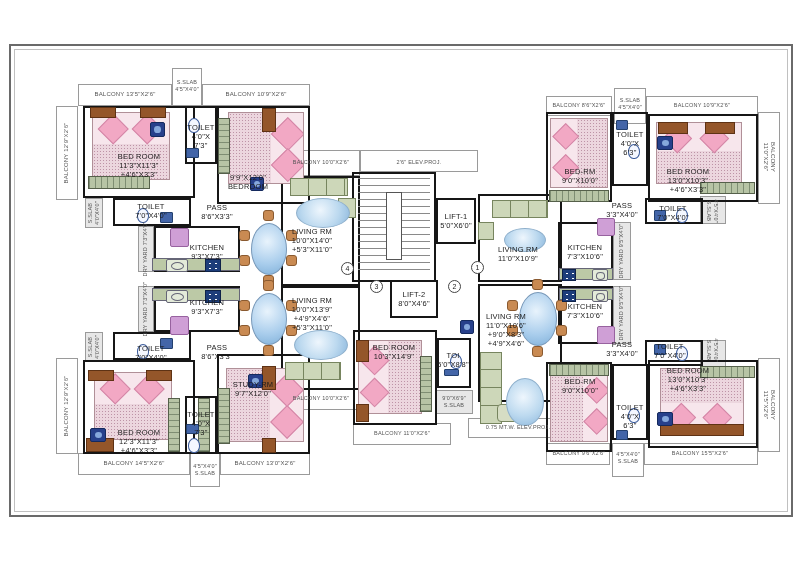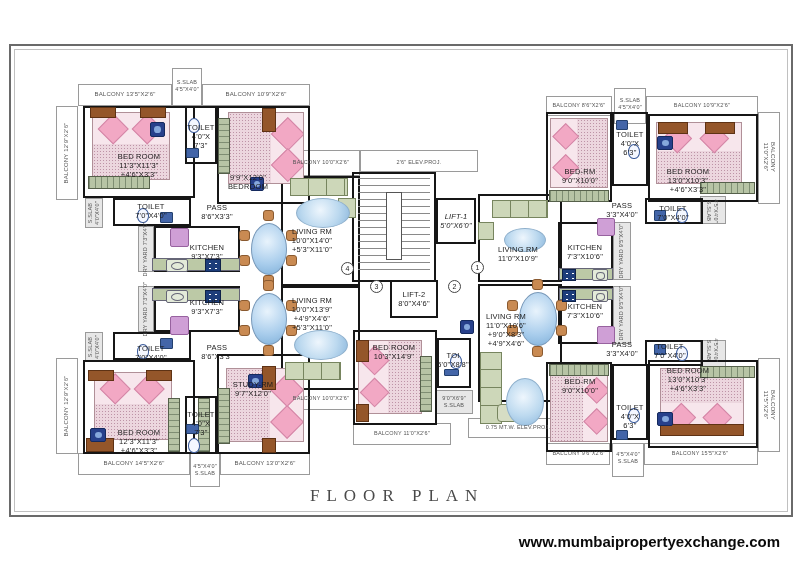--- a/index.html
+++ b/index.html
@@ -307,21 +307,21 @@
       <div class="lbl small" style="left: 67px; top: 406px; transform: translate(-50%, -50%) rotate(-90deg);">BALCONY 12'9"X2'6"</div>
       <div class="lbl small" style="left: 134px; top: 464px; transform: translate(-50%, -50%);">BALCONY 14'5"X2'6"</div>
       <div class="lbl tiny" style="left: 205px; top: 470px; transform: translate(-50%, -50%);">4'5"X4'0"
 S.SLAB</div>
       <div class="lbl small" style="left: 265px; top: 464px; transform: translate(-50%, -50%);">BALCONY 13'0"X2'6"</div>
       <div class="lbl tiny" style="left: 321px; top: 163px; transform: translate(-50%, -50%);">BALCONY 10'0"X2'6"</div>
       <div class="lbl tiny" style="left: 419px; top: 163px; transform: translate(-50%, -50%);">2'6" ELEV.PROJ.</div>
       <div class="lbl" style="left: 312px; top: 240px; transform: translate(-50%, -50%);">LIVING RM
 10'0"X14'0"
 +5'3"X11'0"</div>
-      <div class="lbl" style="left: 456px; top: 221px; transform: translate(-50%, -50%); font-style: italic;">LIFT-1
+      <div class="lbl" style="left: 456px; top: 221px; transform: translate(-50%, -50%);">LIFT-1
 5'0"X6'0"</div>
       <div class="lbl" style="left: 312px; top: 314px; transform: translate(-50%, -50%);">LIVING RM
 10'0"X13'9"
 +4'9"X4'6"
 +5'3"X11'0"</div>
       <div class="lbl" style="left: 414px; top: 299px; transform: translate(-50%, -50%);">LIFT-2
 8'0"X4'6"</div>
       <div class="lbl" style="left: 394px; top: 352px; transform: translate(-50%, -50%);">BED ROOM
 10'3"X14'9"</div>
       <div class="lbl" style="left: 453px; top: 360px; transform: translate(-50%, -50%);">TOI
@@ -379,15 +379,13 @@
       <div class="lbl tiny" style="left: 579px; top: 454px; transform: translate(-50%, -50%);">BALCONY 9'6"X2'6"</div>
       <div class="lbl tiny" style="left: 628px; top: 458px; transform: translate(-50%, -50%);">4'5"X4'0"
 S.SLAB</div>
       <div class="lbl tiny" style="left: 700px; top: 454px; transform: translate(-50%, -50%);">BALCONY 15'5"X2'6"</div>
       <div class="lbl small" style="left: 769px; top: 405px; transform: translate(-50%, -50%) rotate(90deg);">BALCONY 11'5"X2'6"</div>
       <div class="colmark" style="left: 341px; top: 262px;">4</div>
       <div class="colmark" style="left: 370px; top: 280px;">3</div>
       <div class="colmark" style="left: 448px; top: 280px;">2</div>
       <div class="colmark" style="left: 471px; top: 261px;">1</div>
     </div>
-  <div class="title">FLOOR PLAN</div>
-  <div class="watermark">www.mumbaipropertyexchange.com</div>
 </div>
 
 </body></html>

